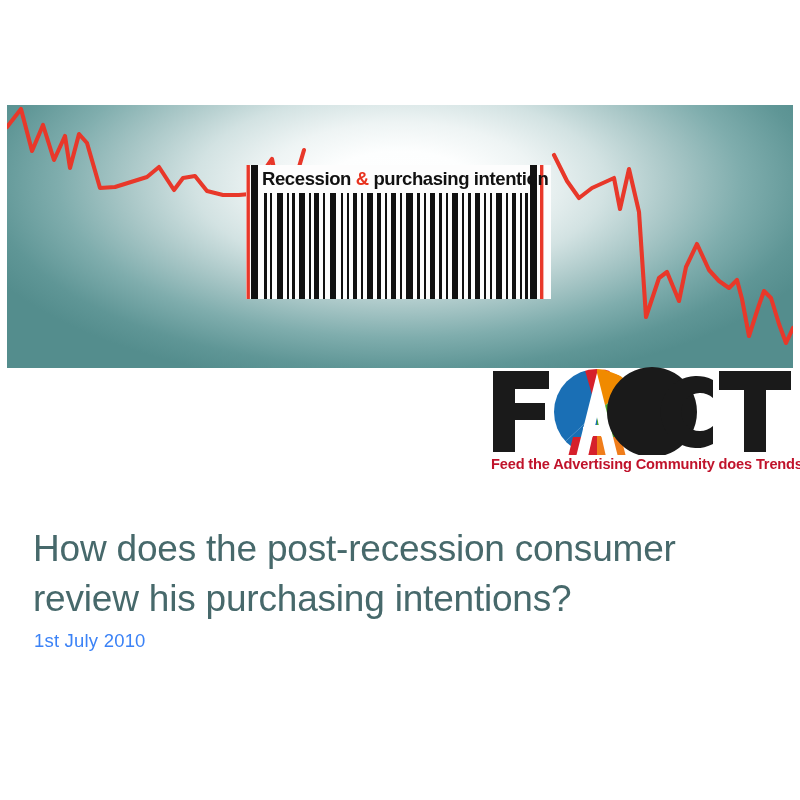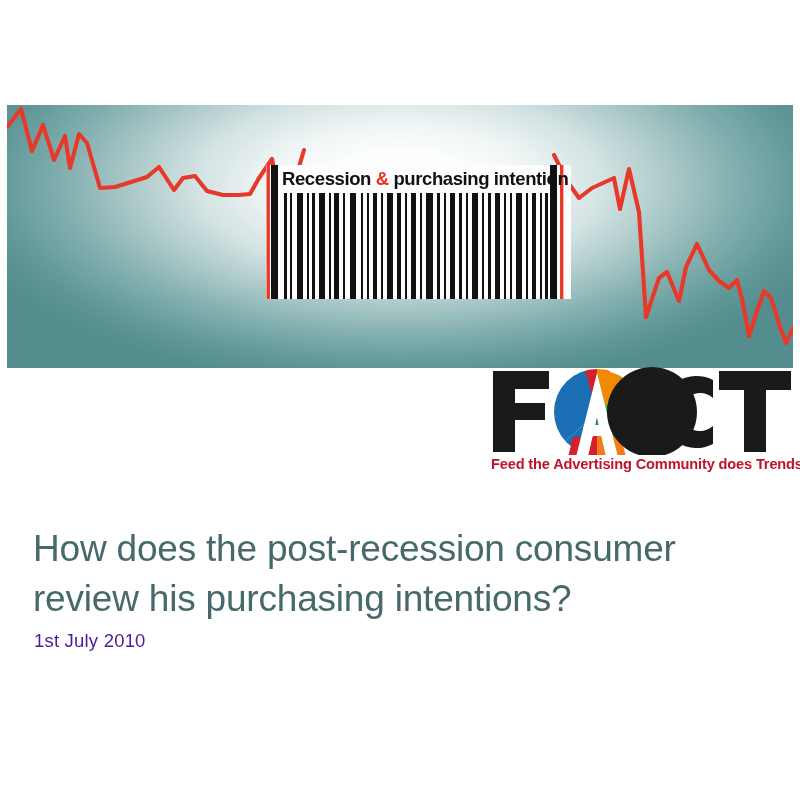--- a/index.html
+++ b/index.html
@@ -50,21 +50,20 @@
   }
   .hero svg { display: block; }
 
   
   .barcode {
     position: absolute;
     left: 246px;
     top: 165px;
     width: 305px;
     height: 134px;
-    margin-left: 20px;
   }
   .barcode-label {
     position: absolute;
     left: 16px;
     top: 1px;
     width: 272px;
     height: 26px;
     font-family: "Liberation Sans", sans-serif;
     font-weight: 700;
     font-size: 18.5px;
@@ -124,21 +123,21 @@
   }
   .subtitle {
     position: absolute;
     left: 34px;
     top: 629px;
     font-family: "Liberation Sans", sans-serif;
     font-weight: 400;
     font-size: 18.5px;
     line-height: 24px;
     letter-spacing: 0.2px;
-    color: #4c1d95;
+    color: #3b82f6;
   }
 </style>
 </head>
 <body>
 
 <div class="slide">
 
   <div class="hero">
     <div class="hero-inner">
       <svg width="786" height="263" viewBox="0 0 786 263">

